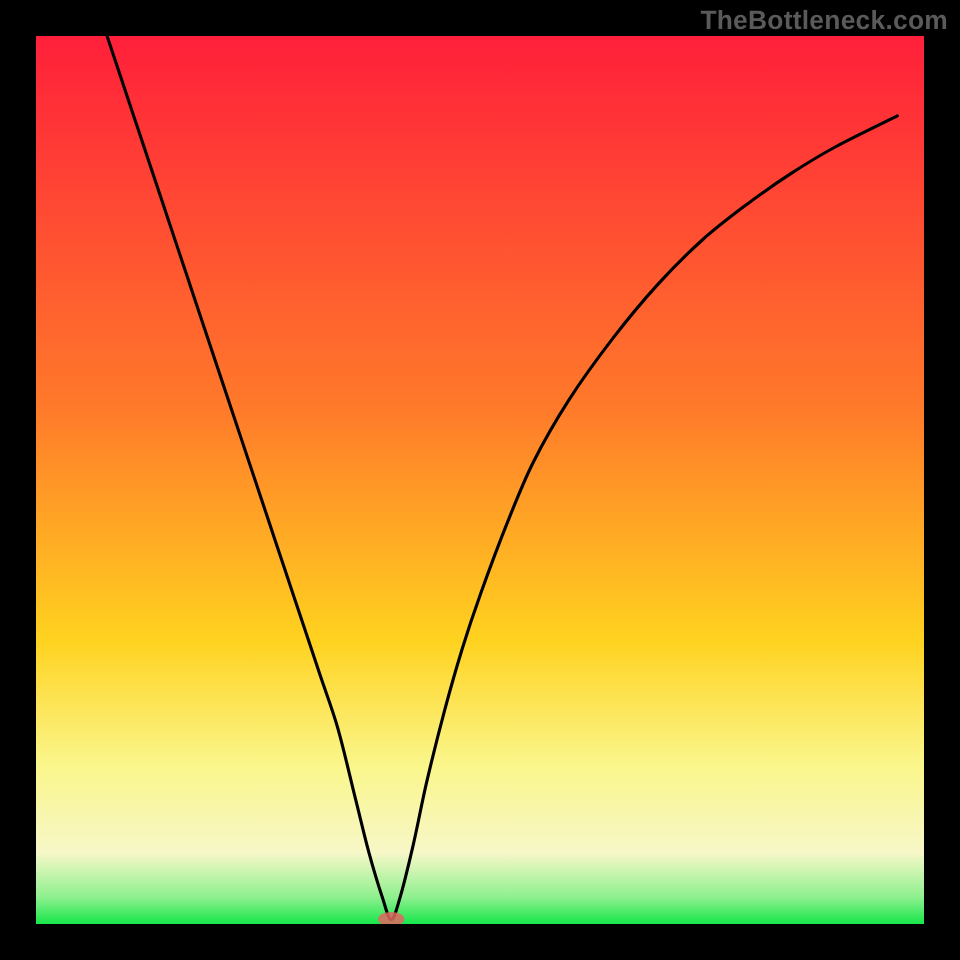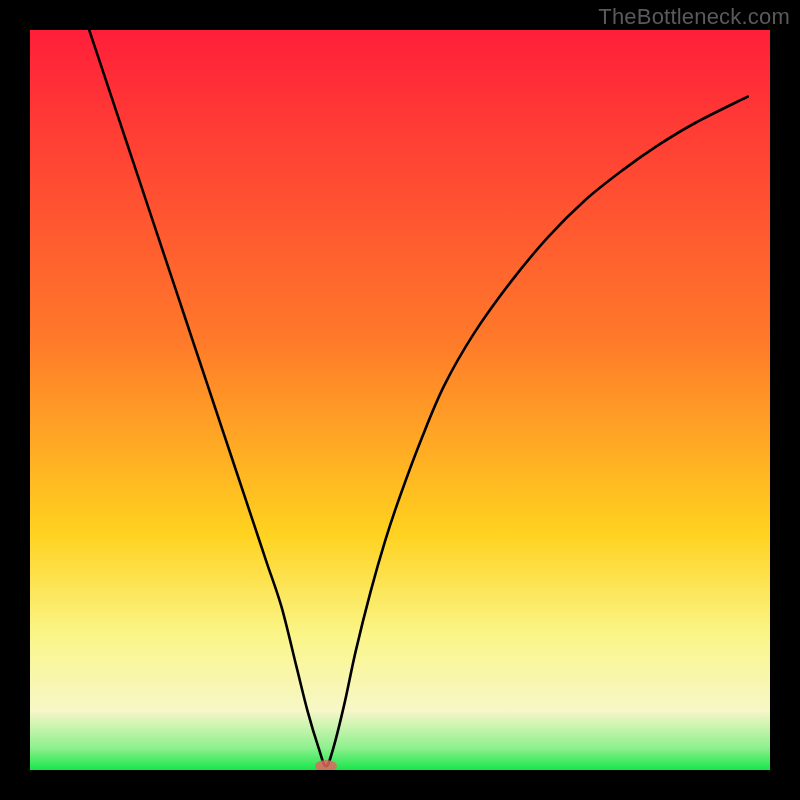--- a/index.html
+++ b/index.html
@@ -17,21 +17,21 @@
     left: 0;
     width: 800px;
     height: 800px;
   }
   .watermark {
     position: absolute;
     top: 4px;
     right: 10px;
     color: #5a5a5a;
     font-size: 22px;
-    font-weight: 400;
+    font-weight: 700;
     letter-spacing: 0.2px;
   }
   .plot-area {
     position: absolute;
     left: 30px;
     top: 30px;
     width: 740px;
     height: 740px;
     overflow: hidden;
   }

